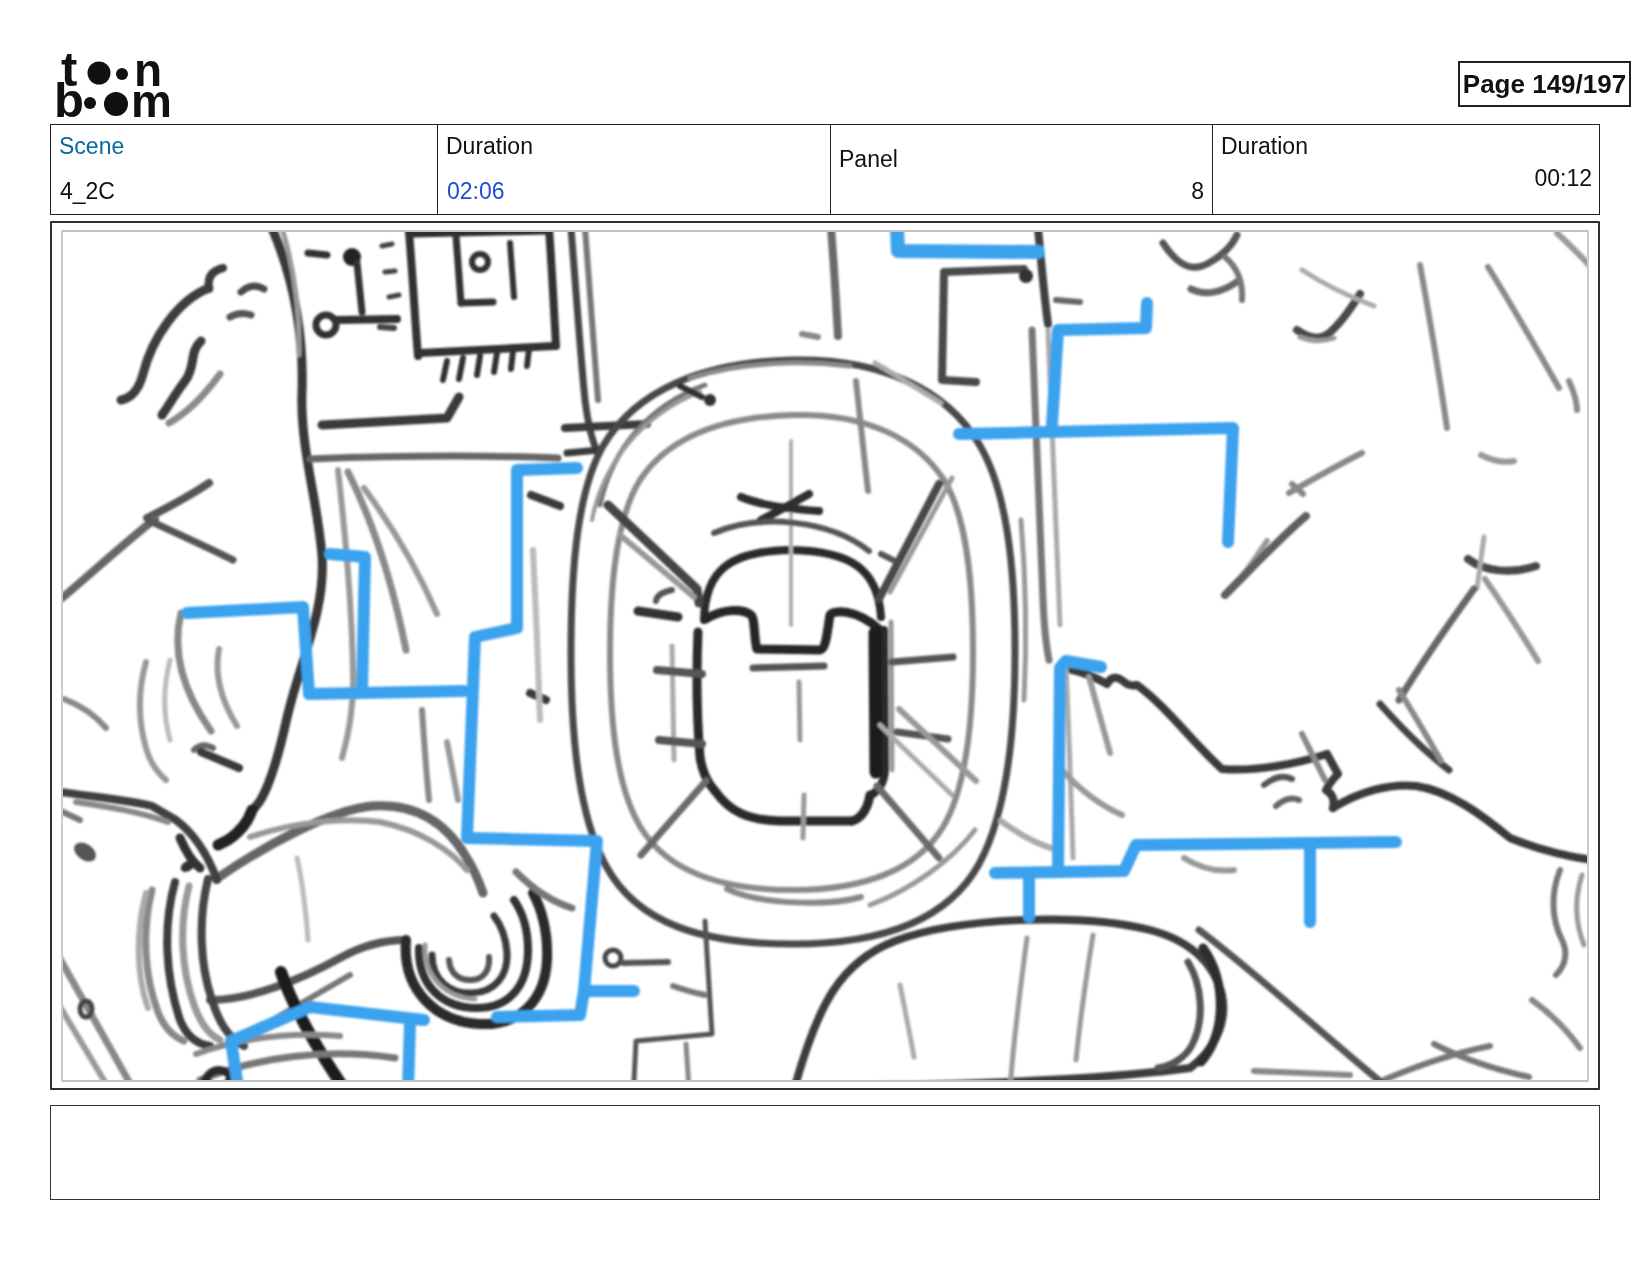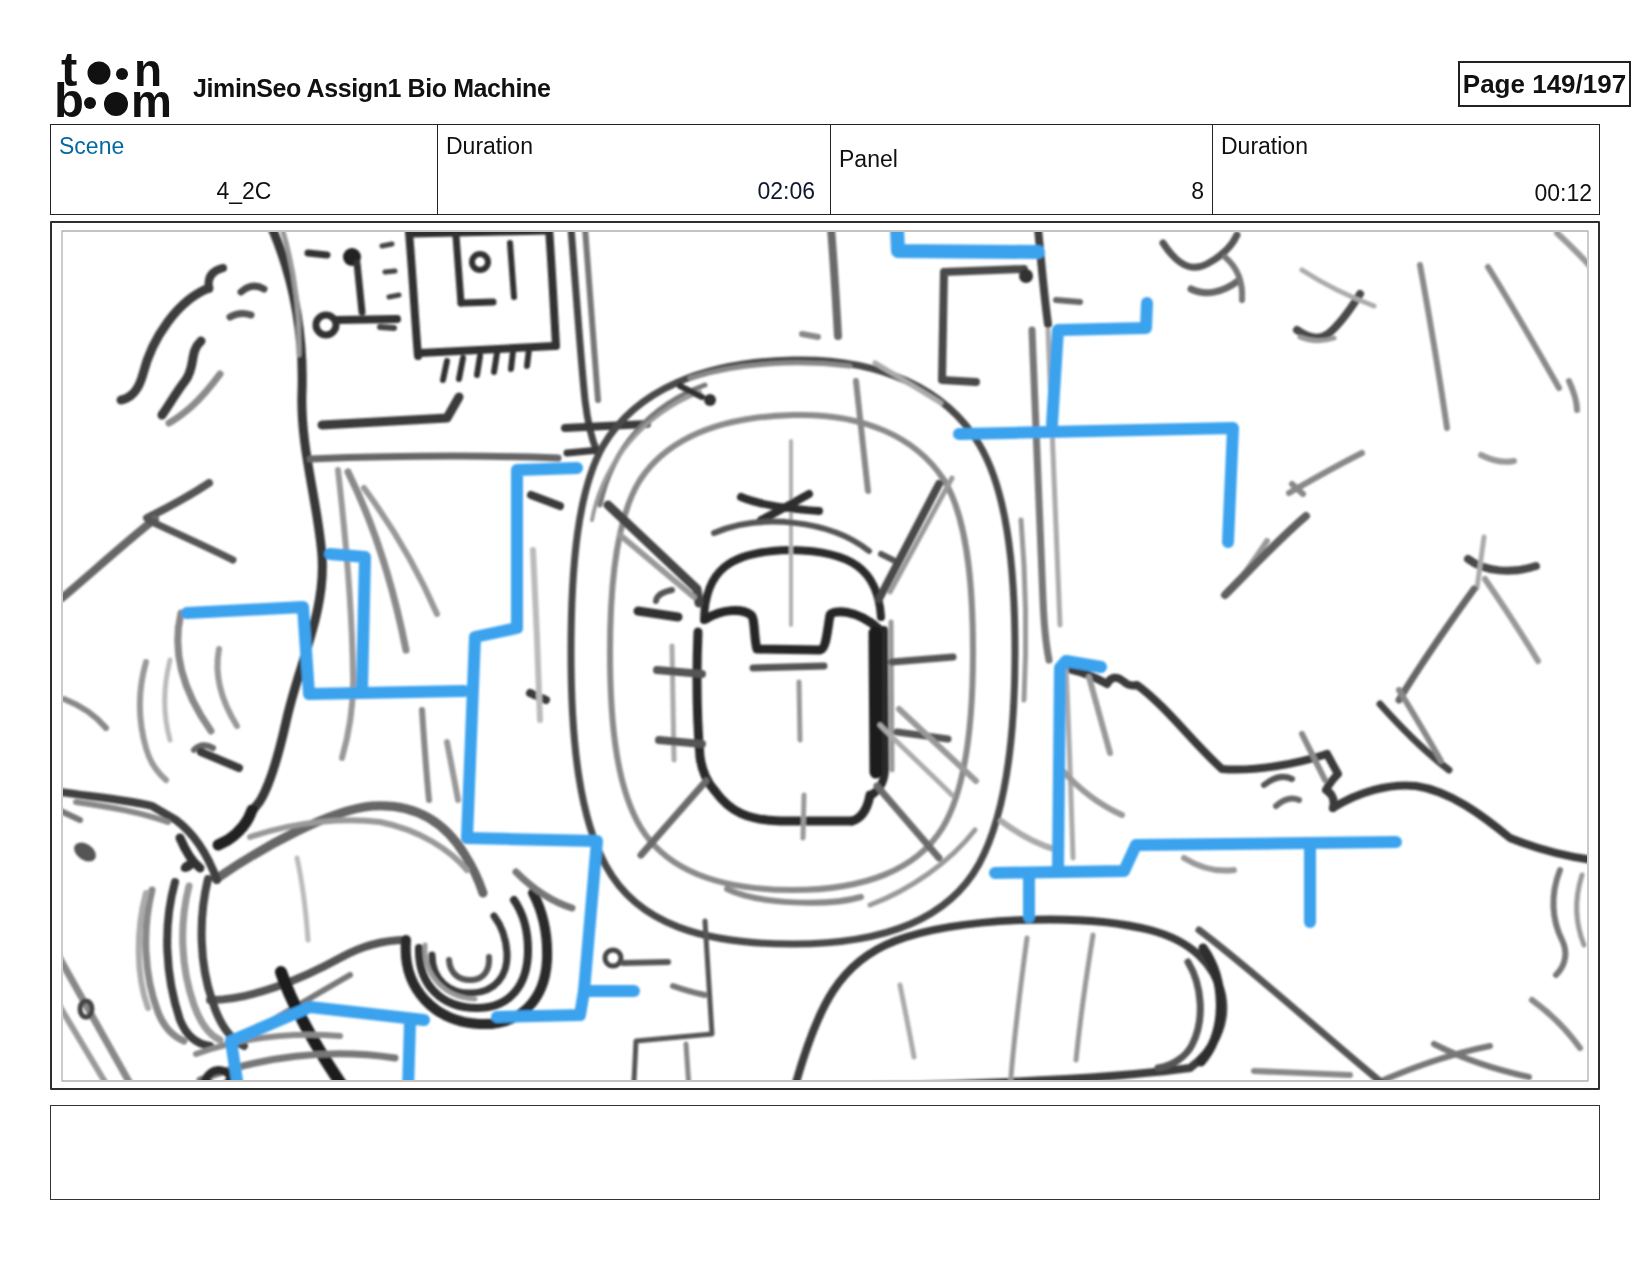--- a/index.html
+++ b/index.html
@@ -16,47 +16,46 @@
     <circle cx="49" cy="27" r="11.5"></circle>
     <circle cx="72" cy="28" r="6"></circle>
     <text x="84" y="40" font-size="46">n</text>
     <text x="4" y="71" font-size="49">b</text>
     <circle cx="40" cy="57" r="6"></circle>
     <circle cx="66" cy="58" r="12"></circle>
     <text x="81" y="71" font-size="46">m</text>
   </g>
 </svg>
 
-<div class="abs" style="left:193px;top:74px;font-size:25px;letter-spacing:-0.4px;font-weight:bold;color:#111;">JiminSeo Assign1 Bio Machine</div>
 
 <div class="abs" style="left:1427px;top:61px;width:173px;height:46px;border:2px solid #222;box-sizing:border-box;text-align:center;line-height:42px;font-size:26px;font-weight:bold;color:#111;margin-left:31px;">Page 149/197</div>
 
 <div class="abs" style="left:50px;top:124px;width:1550px;height:91px;border:1px solid #222;box-sizing:border-box;"></div>
 
 <div class="abs" style="left:437px;top:124px;width:1px;height:91px;background:#222;"></div>
 
 <div class="abs" style="left:830px;top:124px;width:1px;height:91px;background:#222;"></div>
 
 <div class="abs" style="left:1212px;top:124px;width:1px;height:91px;background:#222;"></div>
 
 <div class="abs" style="left:59px;top:133px;font-size:23px;color:#0369a1;">Scene</div>
 
-<div class="abs" style="left:60px;top:178px;width:368px;text-align:center;font-size:23px;color:#111;">4_2C</div>
+<div class="abs" style="left:60px;top:178px;width:368px;text-align:left;font-size:23px;color:#111;">4_2C</div>
 
 <div class="abs" style="left:446px;top:133px;font-size:23px;color:#111;">Duration</div>
 
-<div class="abs" style="left:447px;top:178px;width:368px;text-align:right;font-size:23px;color:#0f172a;">02:06</div>
+<div class="abs" style="left:447px;top:178px;width:368px;text-align:left;font-size:23px;color:#1d4ed8;">02:06</div>
 
 <div class="abs" style="left:839px;top:146px;font-size:23px;color:#111;">Panel</div>
 
 <div class="abs" style="left:840px;top:178px;width:364px;text-align:right;font-size:23px;color:#111;">8</div>
 
 <div class="abs" style="left:1221px;top:133px;font-size:23px;color:#111;">Duration</div>
 
-<div class="abs" style="left:1222px;top:180px;width:370px;text-align:right;font-size:23px;color:#111;">00:12</div>
+<div class="abs" style="left:1222px;top:165px;width:370px;text-align:right;font-size:23px;color:#111;">00:12</div>
 
 <svg id="sk" class="abs" style="left:50px;top:221px" width="1550" height="869" viewBox="50 221 1550 869" fill="none" stroke-linecap="round" stroke-linejoin="round">
 <defs>
         <clipPath id="clip">
           <rect x="63" y="232" width="1524" height="848"></rect>
         </clipPath>
         <filter id="soft" x="-5%" y="-5%" width="110%" height="110%">
           <feGaussianBlur stdDeviation="0.8"></feGaussianBlur>
         </filter>
       </defs>

